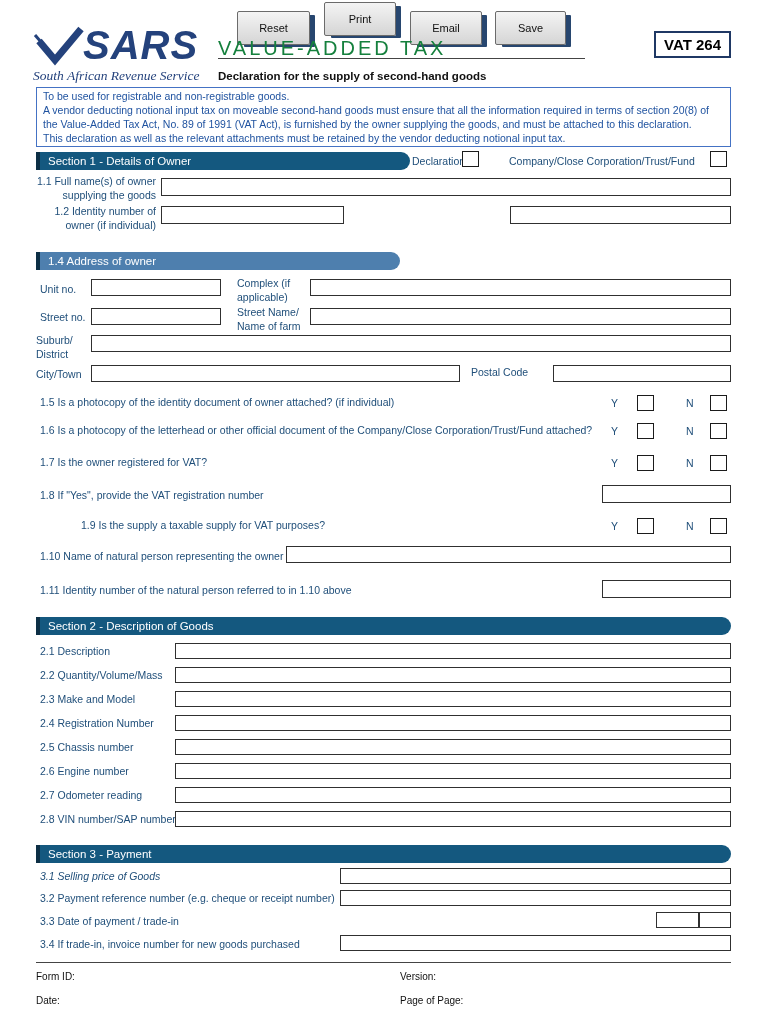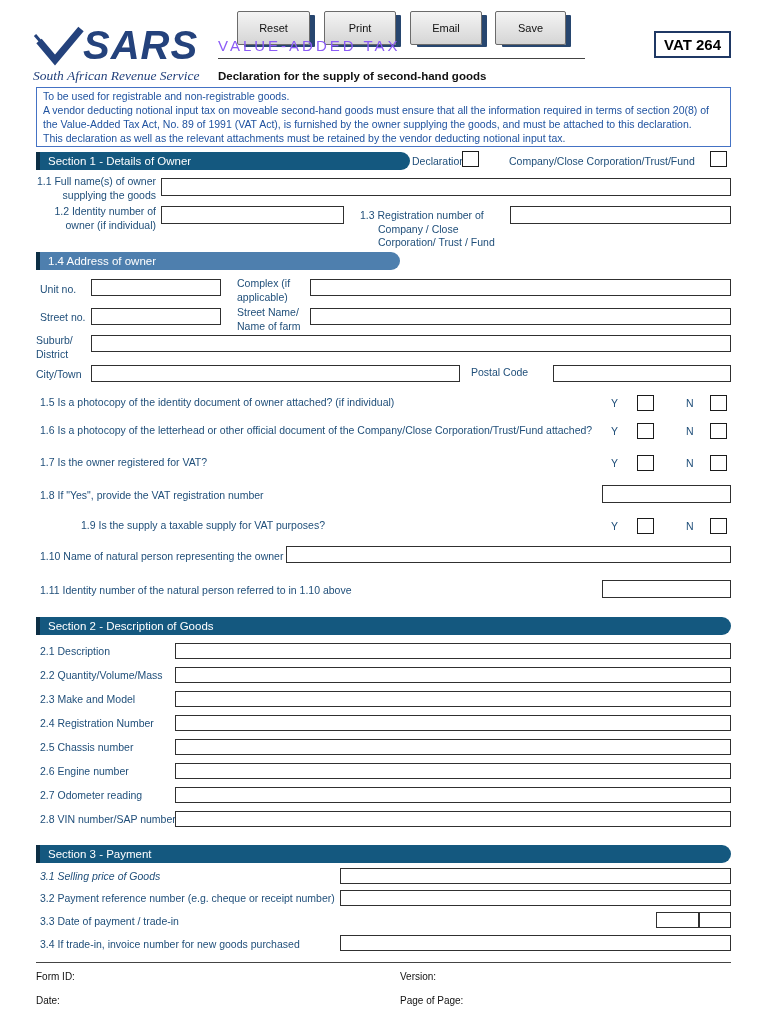--- a/index.html
+++ b/index.html
@@ -13,38 +13,38 @@
        line-height:18px;padding-left:8px;border-radius:0 9px 9px 0;border-left:4px solid #0d2f45;}
   .bar-dark{background:#14587F;}
   .bar-mid{background:#4E7FAE;}
   .lbl{position:absolute;box-sizing:border-box;color:#1F4E79;font-size:10.5px;line-height:1.3;white-space:pre-line;}
   .lbl.r{text-align:right;}
   .lbl.hang{text-indent:-18px;padding-left:18px;}
   .lbl.nowrap{white-space:nowrap;}
   .field{position:absolute;box-sizing:border-box;border:1px solid #303030;background:#fff;
          font:11px "Liberation Sans",sans-serif;padding:0 3px;outline:none;border-radius:0;}
   .cbx{position:absolute;box-sizing:border-box;width:17px;height:16px;border:1.5px solid #1b1b1b;background:#fff;cursor:pointer;}
-  .title{position:absolute;font-size:15px;letter-spacing:3px;color:#8b5cf6;}
+  .title{position:absolute;font-size:20px;letter-spacing:3px;color:#15803d;}
   .rule{position:absolute;background:#444;height:1px;}
   .vatbox{position:absolute;box-sizing:border-box;border:2px solid #1F3864;display:flex;
           align-items:center;justify-content:center;font-weight:bold;font-size:15px;color:#000;}
   .subtitle{position:absolute;font-weight:bold;font-size:11.5px;color:#111;}
   .notice{position:absolute;box-sizing:border-box;border:1px solid #4472C4;color:#2053A0;
           font-size:10.5px;line-height:1.32;padding:2px 6px;}
   .tagline{position:absolute;font-family:"Liberation Serif",serif;font-style:italic;
            font-size:13.5px;color:#24427C;}
   .ftr{position:absolute;color:#111;font-size:10px;}
 </style>
 </head>
 <body>
 
 <div class="page">
 
   <button class="btn" style="left:237px;top:11px;width:73px;">Reset</button>
-  <button class="btn" style="left:324px;top:11px;width:72px;">Print</button>
+  <button class="btn" style="left:324px;top:2px;width:72px;">Print</button>
   <button class="btn" style="left:410px;top:11px;width:72px;">Email</button>
   <button class="btn" style="left:495px;top:11px;width:71px;">Save</button>
 
   <div class="abs" style="left:33px;top:26px;width:185px;height:40px;">
     <svg width="185" height="40" viewBox="0 0 185 40">
       <path d="M6 15 L22 34 L48 3" fill="none" stroke="#24427C" stroke-width="7"></path>
       <path d="M2 9 L14 23" fill="none" stroke="#24427C" stroke-width="3"></path>
       <text x="50" y="33" font-size="40" font-weight="bold" font-style="italic" letter-spacing="1" fill="#24427C">SARS</text>
     </svg>
   </div>
@@ -67,23 +67,20 @@
   <div class="lbl nowrap" style="left:509px;top:155px;">Company/Close Corporation/Trust/Fund</div>
   <div class="cbx" style="left:710px;top:151px;"></div>
 
   <div class="lbl r" style="left:34px;top:175px;width:122px;">1.1 Full name(s) of owner
 supplying the goods</div>
   <input class="field" style="left: 161px; top: 178px; width: 570px; height: 18px;">
 
   <div class="lbl r" style="left:34px;top:205px;width:122px;">1.2 Identity number of
 owner (if individual)</div>
   <input class="field" style="left: 161px; top: 206px; width: 183px; height: 18px;">
-  <div class="lbl hang" style="left:360px;top:209px;width:160px;">1.3 Registration number of
-Company / Close
-Corporation/ Trust / Fund</div>
   <input class="field" style="left: 510px; top: 206px; width: 221px; height: 18px;">
 
   <div class="bar bar-mid" style="left:36px;top:252px;width:364px;">1.4 Address of owner</div>
 
   <div class="lbl" style="left:40px;top:283px;">Unit no.</div>
   <input class="field" style="left: 91px; top: 279px; width: 130px; height: 17px;">
   <div class="lbl" style="left:237px;top:277px;width:70px;">Complex (if
 applicable)</div>
   <input class="field" style="left: 310px; top: 279px; width: 421px; height: 17px;">
 

